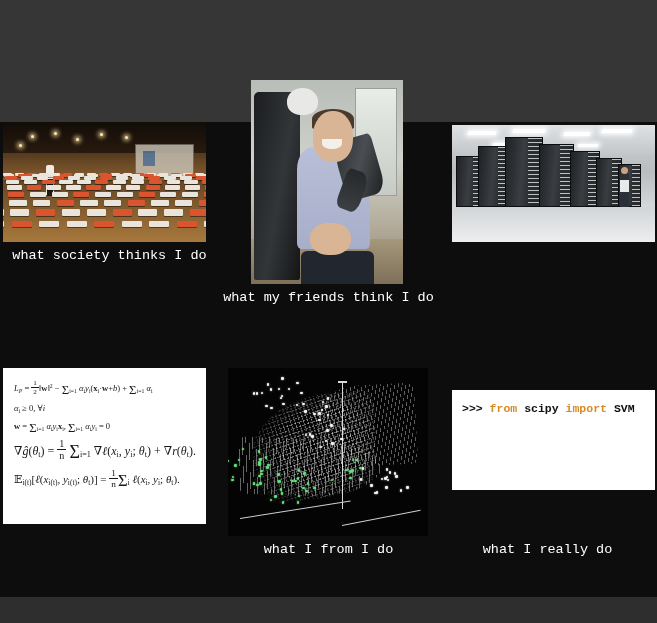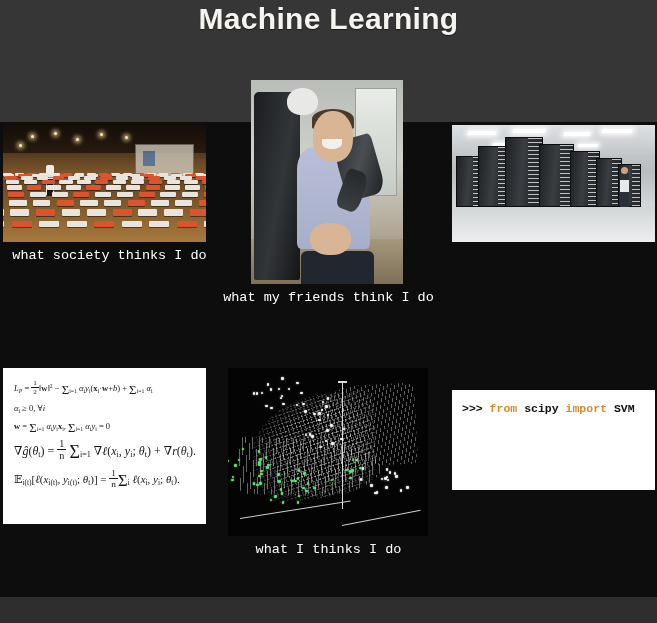--- a/index.html
+++ b/index.html
@@ -166,21 +166,20 @@
     font-size:11.5px;font-weight:bold;white-space:pre;color:#111111;}
   .kw{color:#d98a23;}
   .id{color:#111111;}
 </style>
 </head>
 <body>
 
 <div id="page">
 
   <div class="header-band"></div>
-  <div class="page-title">Machine Learning</div>
 
   <div class="grid">
 
     <div class="cell" style="left:219px;top:-42px;width:219px;height:245px;">
       <div class="panel ph-robot" style="left:32px;top:0;width:152px;height:204px;">
         <div class="rb-win"></div>
         <div class="rb-win2"></div>
         <div class="rb-floor"></div>
         <div class="rb-bot"></div>
         <div class="rb-bot-head"></div>
@@ -482,25 +481,26 @@
             <div class="pt w" style="left: 51.0896%; top: 33.4159%;"></div>
             <div class="pt w" style="left: 56.0096%; top: 41.4417%;"></div>
             <div class="pt w" style="left: 49.0552%; top: 36.5306%;"></div>
             <div class="pt w" style="left: 40.2546%; top: 38.6864%;"></div>
             <div class="pt w" style="left: 38.4503%; top: 39.0231%;"></div>
             <div class="pt w" style="left: 57.3211%; top: 35.4255%;"></div>
             <div class="pt w" style="left: 48.2554%; top: 42.6884%;"></div>
             <div class="pt w" style="left: 45.8393%; top: 46.2536%;"></div>
           </div>
       </div>
-      <div class="caption" style="top:174px;">what I thinks I do</div>
+      <div class="caption" style="top:174px;">what I from I do</div>
     </div>
 
     <div class="cell" style="left:438px;top:246px;width:219px;height:210px;">
       <div class="panel ph-repl" style="left:14px;top:22px;width:203px;height:100px;">
         <div class="repl-line"><span>&gt;&gt;&gt; </span><span class="kw">from</span><span> </span><span class="id">scipy</span><span> </span><span class="kw">import</span><span> </span><span class="id">SVM</span></div>
       </div>
+      <div class="caption" style="top:174px;">what I really do</div>
     </div>
 
   </div>
 
   <div class="footer-band"></div>
 </div>
 
 </body></html>

